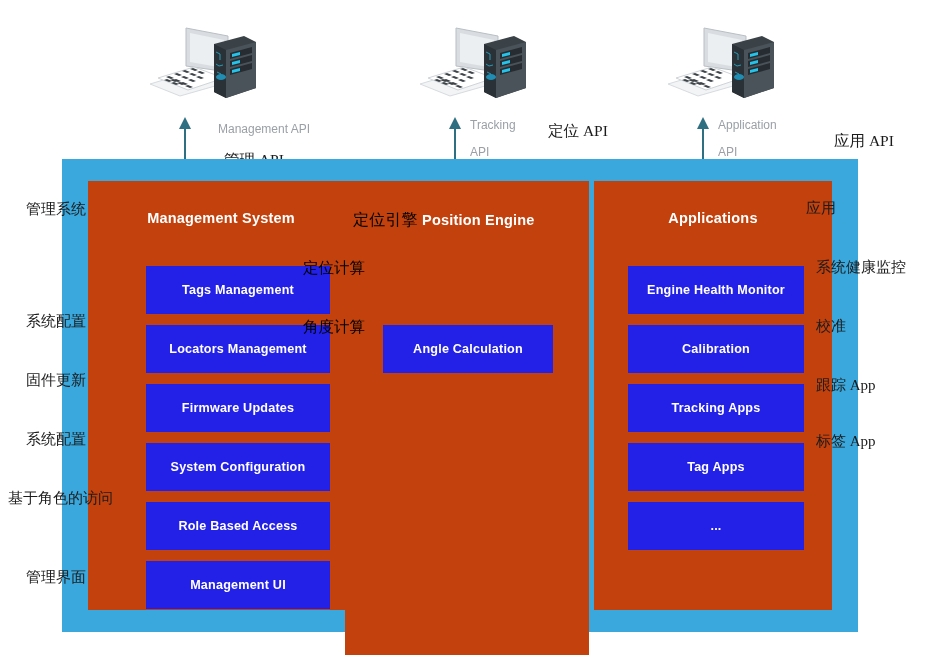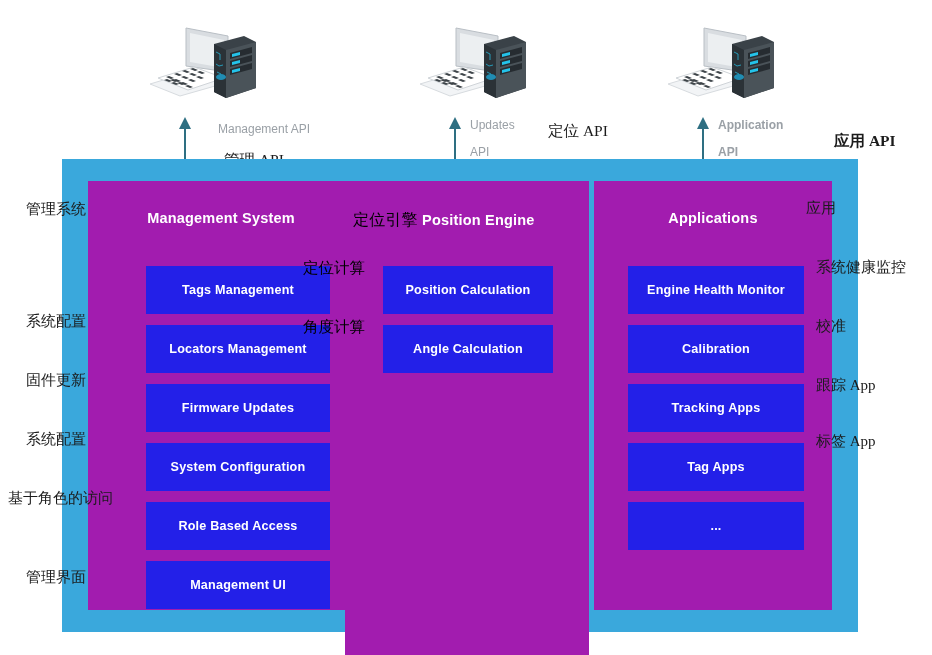--- a/index.html
+++ b/index.html
@@ -61,21 +61,21 @@
     position: absolute;
     left: 62px;
     top: 159px;
     width: 796px;
     height: 473px;
     background: #3aa8dc;
   }
   .arch-col {
     position: absolute;
     top: 22px;
-    background: #a21caf;
+    background: #c2410c;
   }
   #col-management { left: 26px;  width: 266px; height: 429px; }
   #col-position   { left: 283px; width: 244px; height: 501px; }
   #col-apps       { left: 532px; width: 238px; height: 429px; }
 
   .col-title {
     position: absolute;
     top: 29px;
     width: 100%;
     text-align: center;
@@ -238,26 +238,26 @@
           <path d="M73 50 L77 52"></path>
         </g>
       </svg>
     </div>
     <div class="arrow" style="left:48px; top:105px;">
       <svg viewBox="0 0 14 60" width="14" height="60" xmlns="http://www.w3.org/2000/svg">
         <line x1="7" y1="60" x2="7" y2="12" stroke="#2e6f82" stroke-width="2"></line>
         <path d="M7 2 L13 14 L1 14 Z" fill="#2e6f82"></path>
       </svg>
     </div>
-    <div class="api-en" style="left:70px; top:107px;">Updates</div>
+    <div class="api-en" style="left:70px; top:107px;">Tracking</div>
     <div class="api-en" style="left:70px; top:134px;">API</div>
     <div class="api-zh" style="left:148px; top:111px;">定位 API</div>
   </div>
 
-  <div class="device-group" style="left:648px; top:10px;font-weight:bold;">
+  <div class="device-group" style="left:648px; top:10px;">
     <div class="device-icon">
       <svg viewBox="0 0 118 88" width="118" height="88" xmlns="http://www.w3.org/2000/svg">
         <path d="M6 62 L36 74 L78 62 L46 50 Z" fill="#f2f4f6" stroke="#d7dbdf" stroke-width="1"></path>
         <path d="M42 6 L84 14 L84 50 L42 44 Z" fill="#d9dde1" stroke="#b9bfc5" stroke-width="1"></path>
         <path d="M46 11 L80 18 L80 46 L46 40 Z" fill="#eceff1"></path>
         <path d="M14 56 L44 68 L80 56 L50 45 Z" fill="#ffffff" stroke="#cfd4d8" stroke-width="1"></path>
         <g fill="#3c4348">
           <path d="M22 55 L27 57 L30 56 L25 54 Z"></path>
             <path d="M29 58 L34 60 L37 59 L32 57 Z"></path>
           <path d="M36 61 L41 63 L44 62 L39 60 Z"></path>
@@ -315,21 +315,20 @@
       <div class="block" style="top:262px;">System Configuration</div>
       <div class="block" style="top:321px;">Role Based Access</div>
       <div class="block" style="top:380px;">Management UI</div>
     </div>
 
     <div class="arch-col" id="col-position">
       <div class="col-title">
         <span class="title-zh-inline">定位引擎</span>
         <span>Position Engine</span>
       </div>
-      <div class="block" style="top:85px;">Position Calculation</div>
       <div class="block" style="top:144px;">Angle Calculation</div>
     </div>
 
     <div class="arch-col" id="col-apps">
       <div class="col-title">Applications</div>
       <div class="block" style="top:85px;">Engine Health Monitor</div>
       <div class="block" style="top:144px;">Calibration</div>
       <div class="block" style="top:203px;">Tracking Apps</div>
       <div class="block" style="top:262px;">Tag Apps</div>
       <div class="block" style="top:321px;">...</div>

